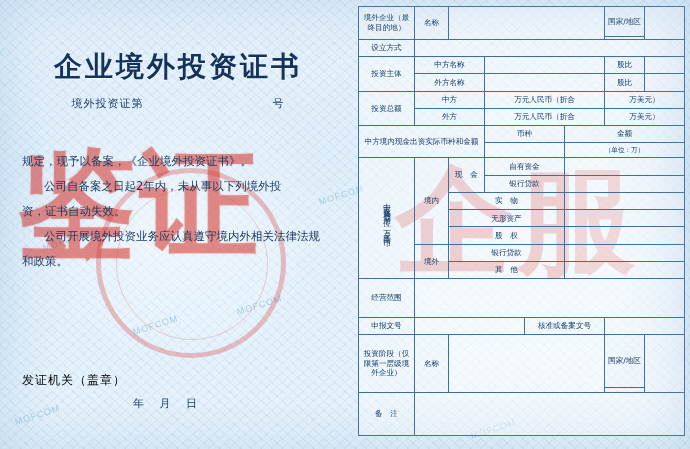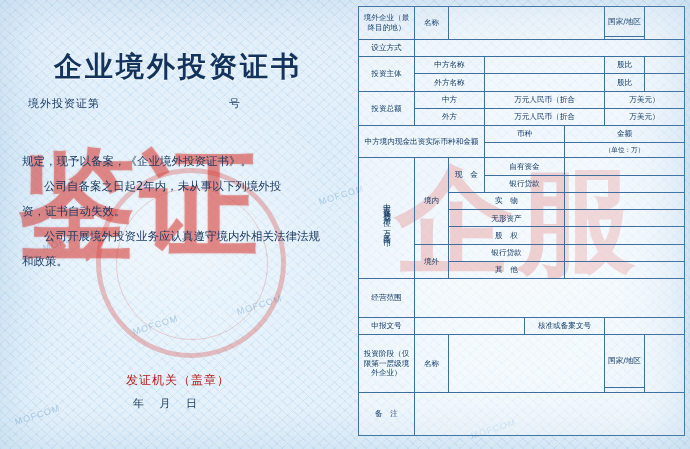--- a/index.html
+++ b/index.html
@@ -67,38 +67,38 @@
   .title{
     position:absolute;left:28px;top:48px;width:300px;
     text-align:center;
     font-family:"DejaVu Sans", sans-serif;
     font-size:28px;font-weight:bold;color:#14335c;
     letter-spacing:3px;
     text-shadow:0 1px 0 rgba(255,255,255,0.7);
   }
   .subline{
     position:absolute;left:28px;top:96px;width:300px;
-    text-align:left;font-size:11px;color:#1b3a63;
+    text-align:center;font-size:11px;color:#1b3a63;
     font-family:"DejaVu Sans", sans-serif;
     letter-spacing:1px;
   }
   .subline .num{display:inline-block;width:120px;}
   .body-text{
     position:absolute;left:22px;top:150px;width:312px;
     font-family:"DejaVu Sans", sans-serif;
     font-size:11.5px;color:#17365d;line-height:23px;
     text-align:justify;
   }
   .body-text p{margin:0 0 2px 0;}
   .indent{text-indent:22px;}
   .rind{display:inline-block;width:60px;}
   .issuer{
     position:absolute;left:22px;top:372px;width:312px;
-    text-align:center;font-family:"DejaVu Sans", sans-serif;
-    font-size:12px;color:#b91c1c;letter-spacing:1px;
+    font-family:"DejaVu Sans", sans-serif;
+    font-size:12px;color:#000000;letter-spacing:1px;
   }
   .date{
     position:absolute;left:12px;top:396px;width:312px;
     text-align:center;font-family:"DejaVu Sans", sans-serif;
     font-size:11px;color:#17365d;letter-spacing:6px;
   }
 
   
   .rightwrap{
     position:absolute;left:358px;top:6px;width:326px;height:340px;

